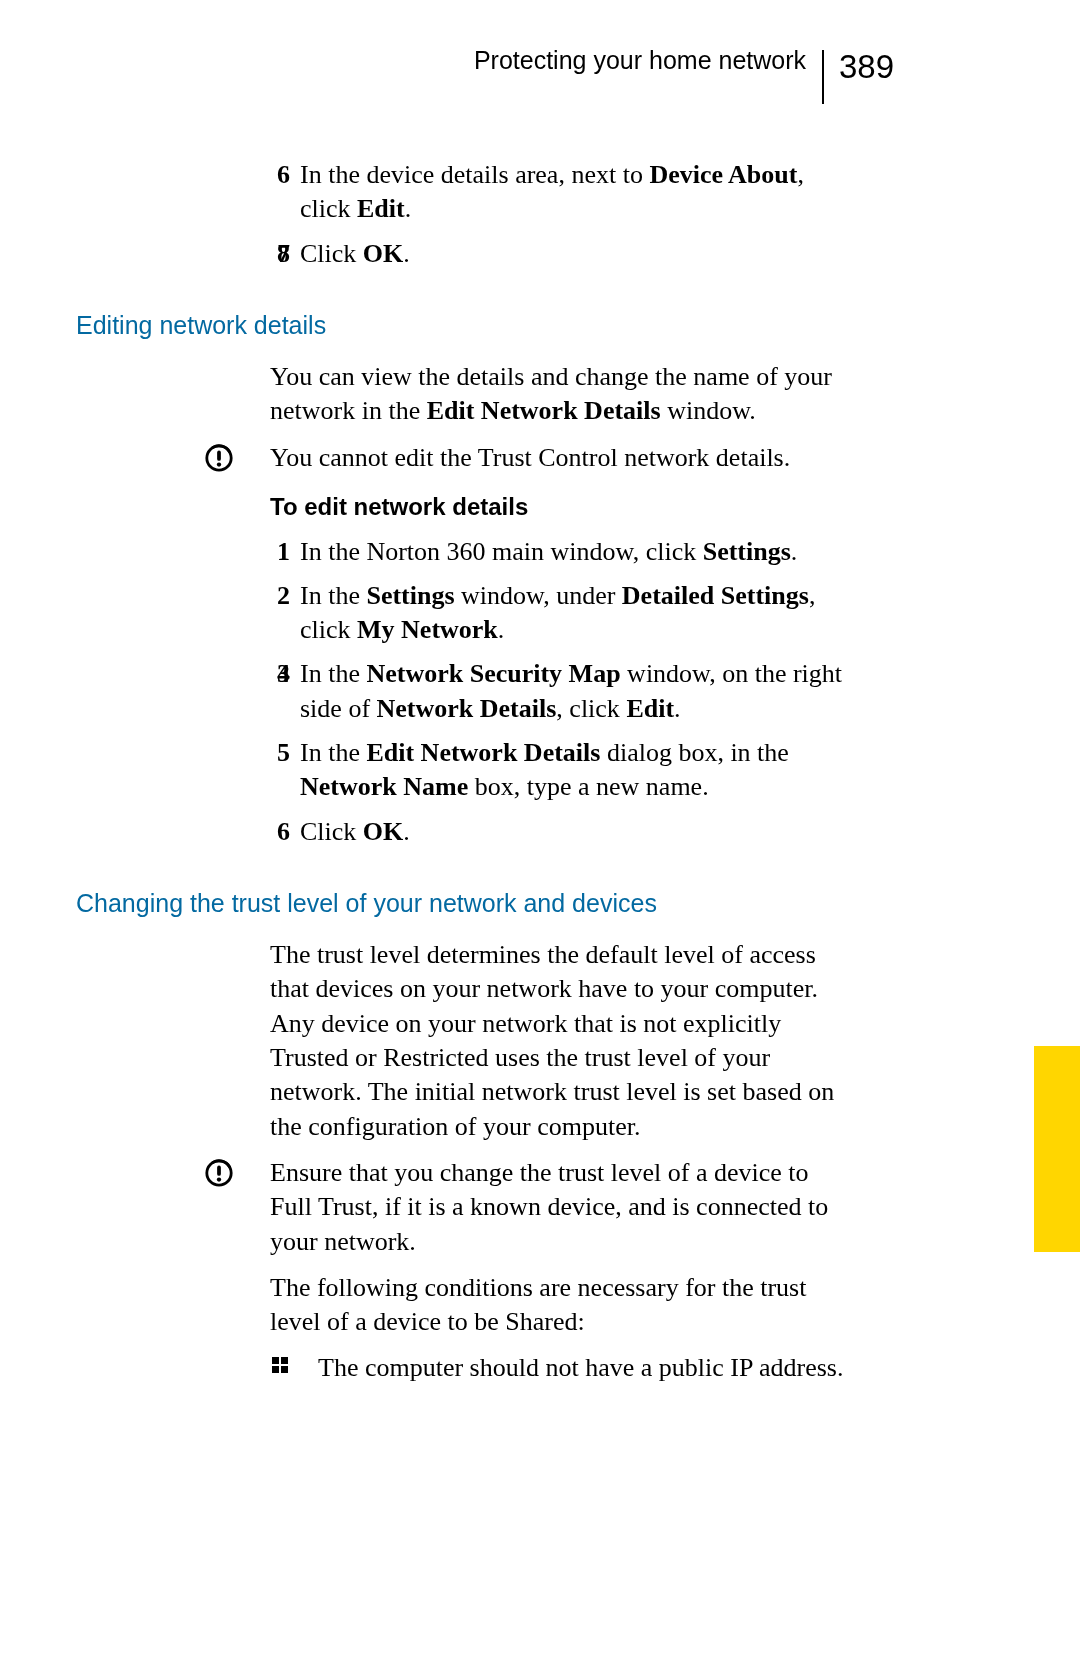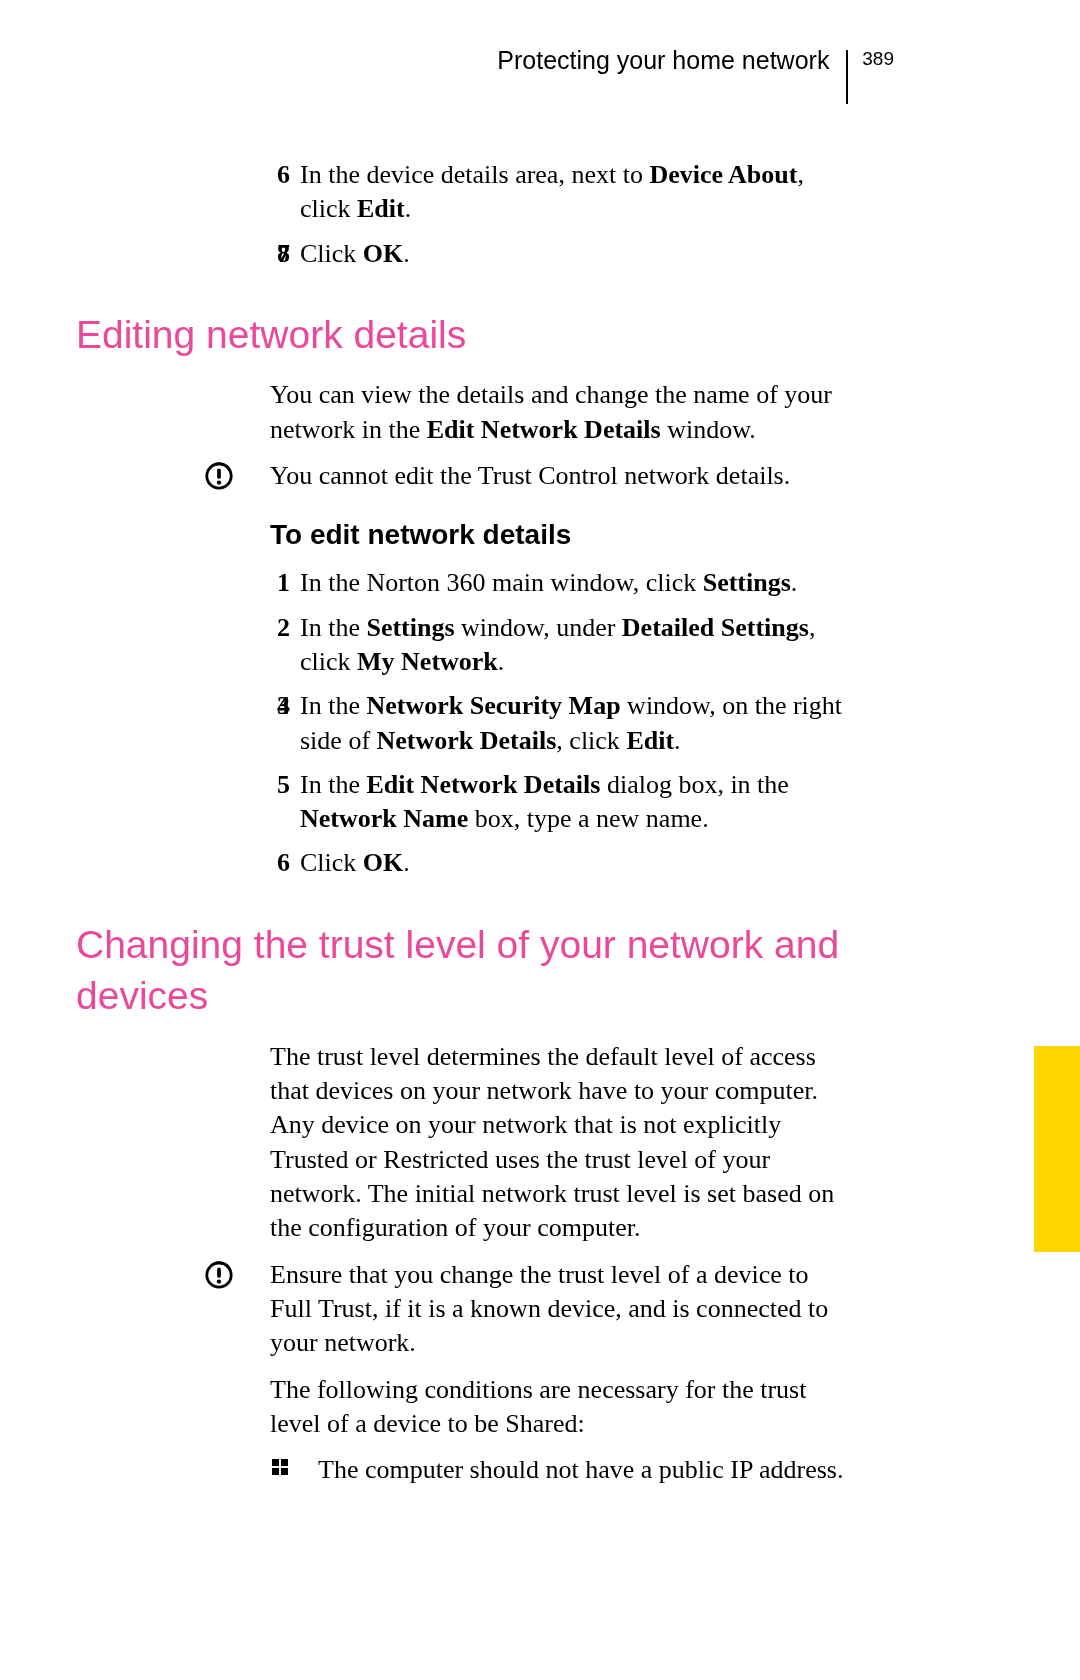--- a/index.html
+++ b/index.html
@@ -33,21 +33,21 @@
     vertical-align: top;
     margin: 0 10px 0 12px;
     position: relative;
     top: 4px;
   }
   .header-chapter {
     font-weight: 400;
     font-size: 25px;
   }
   .header-pagenum {
-    font-size: 19px;
+    font-size: 33px;
     display: inline-block;
     vertical-align: top;
     padding-top: 2px;
   }
   .header-sub {
     font-size: 22px;
     font-weight: 700;
     display: block;
   }
   .header-block {
@@ -80,35 +80,35 @@
     left: -16px;
     width: 36px;
     text-align: right;
     font-weight: 700;
     font-family: Georgia, serif;
   }
 
   .h2 {
     font-family: 'Segoe UI', 'Helvetica Neue', Arial, sans-serif;
     font-weight: 400;
-    font-size: 39px;
+    font-size: 25px;
     margin: 38px 0 18px -194px;
-    color: #ec4899;
+    color: #0369a1;
     letter-spacing: 0px;
   }
 
   .para {
     margin: 0 0 12px 0;
   }
 
   .proc-title {
     font-family: 'Segoe UI', 'Helvetica Neue', Arial, sans-serif;
     font-weight: 700;
-    font-size: 28px;
-    margin: 24px 0 12px 0;
+    font-size: 24px;
+    margin: 16px 0 12px 0;
   }
 
   .note-row {
     position: relative;
   }
   .note-icon {
     position: absolute;
     left: -66px;
     top: 2px;
     width: 30px;

